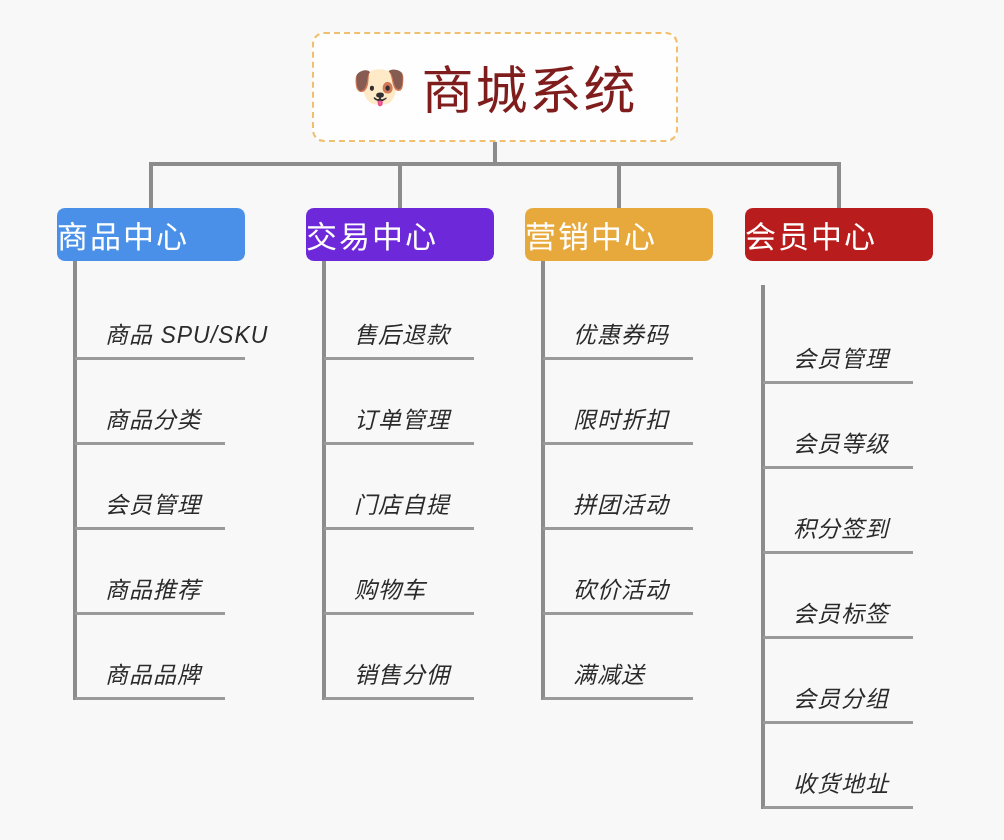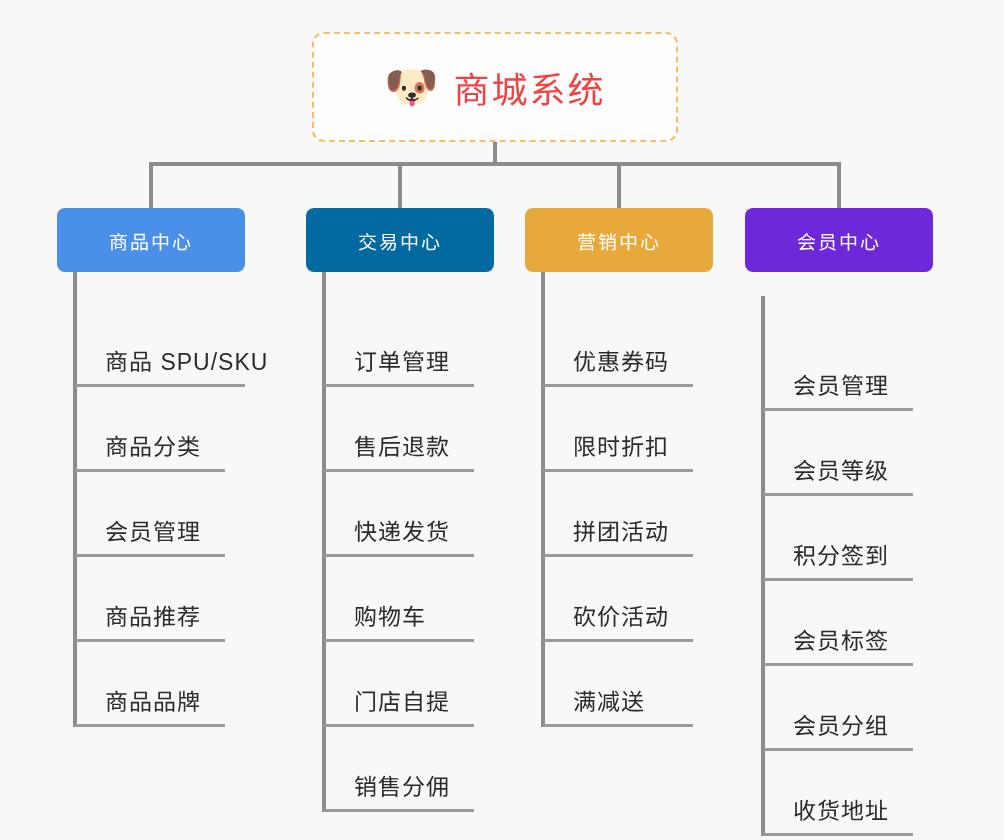--- a/index.html
+++ b/index.html
@@ -38,22 +38,22 @@
     align-items: center;
     justify-content: center;
     gap: 14px;
   }
   .root-emoji {
     font-size: 44px;
     line-height: 1;
     display: block;
   }
   .root-title {
-    font-size: 36px;
-    color: #ef4444;
+    font-size: 52px;
+    color: #7f1d1d;
     letter-spacing: 2px;
     line-height: 1;
     white-space: nowrap;
     margin-top: 8px;
   }
 
   
   .conn {
     position: absolute;
     background: #8c8c8c;
@@ -61,37 +61,38 @@
   .conn-v  { width: 4px; }
   .conn-h  { height: 4px; }
 
   
   .branch {
     position: absolute;
     top: 208px;
   }
   .cat-box {
     box-sizing: border-box;
-    height: 64px;
+    height: 53px;
     border-radius: 8px;
     display: flex;
     align-items: center;
-    justify-content: center;
+    justify-content: flex-start;
     color: #ffffff;
-    font-size: 19px;
+    font-size: 31px;
     letter-spacing: 2px;
     white-space: nowrap;
   }
 
   
   .leaf-list {
     position: relative;
     margin-left: 16px;
     border-left: 4px solid #8c8c8c;
-    padding-top: 30px;
+    padding-top: 14px;
+    font-style: italic;
   }
   .leaf-item {
     position: relative;
     height: 85px;
     box-sizing: border-box;
     display: flex;
     align-items: flex-end;
   }
   .leaf-underline {
     display: inline-block;
@@ -144,38 +145,35 @@
           </div>
           <div class="leaf-item">
             <div class="leaf-underline" style="border-bottom-color: rgb(154, 154, 154);"><span class="leaf-label">商品推荐</span></div>
           </div>
           <div class="leaf-item">
             <div class="leaf-underline" style="border-bottom-color: rgb(154, 154, 154);"><span class="leaf-label">商品品牌</span></div>
           </div>
         </div>
       </div>
       <div class="branch" style="left: 306px; width: 188px;">
-        <div class="cat-box" style="background: #0369a1; width: 188px;">
+        <div class="cat-box" style="background: #6d28d9; width: 188px;">
           <span>交易中心</span>
         </div>
         <div class="leaf-list" style="border-left-color: rgb(140, 140, 140);">
           <div class="leaf-item">
+            <div class="leaf-underline" style="border-bottom-color: rgb(154, 154, 154);"><span class="leaf-label">售后退款</span></div>
+          </div>
+          <div class="leaf-item">
             <div class="leaf-underline" style="border-bottom-color: rgb(154, 154, 154);"><span class="leaf-label">订单管理</span></div>
           </div>
           <div class="leaf-item">
-            <div class="leaf-underline" style="border-bottom-color: rgb(154, 154, 154);"><span class="leaf-label">售后退款</span></div>
-          </div>
-          <div class="leaf-item">
-            <div class="leaf-underline" style="border-bottom-color: rgb(154, 154, 154);"><span class="leaf-label">快递发货</span></div>
+            <div class="leaf-underline" style="border-bottom-color: rgb(154, 154, 154);"><span class="leaf-label">门店自提</span></div>
           </div>
           <div class="leaf-item">
             <div class="leaf-underline" style="border-bottom-color: rgb(154, 154, 154);"><span class="leaf-label">购物车</span></div>
-          </div>
-          <div class="leaf-item">
-            <div class="leaf-underline" style="border-bottom-color: rgb(154, 154, 154);"><span class="leaf-label">门店自提</span></div>
           </div>
           <div class="leaf-item">
             <div class="leaf-underline" style="border-bottom-color: rgb(154, 154, 154);"><span class="leaf-label">销售分佣</span></div>
           </div>
         </div>
       </div>
       <div class="branch" style="left: 525px; width: 188px;">
         <div class="cat-box" style="background: rgb(232, 169, 60); width: 188px;">
           <span>营销中心</span>
         </div>
@@ -191,21 +189,21 @@
           </div>
           <div class="leaf-item">
             <div class="leaf-underline" style="border-bottom-color: rgb(154, 154, 154);"><span class="leaf-label">砍价活动</span></div>
           </div>
           <div class="leaf-item">
             <div class="leaf-underline" style="border-bottom-color: rgb(154, 154, 154);"><span class="leaf-label">满减送</span></div>
           </div>
         </div>
       </div>
       <div class="branch" style="left: 745px; width: 188px;">
-        <div class="cat-box" style="background: #6d28d9; width: 188px;">
+        <div class="cat-box" style="background: #b91c1c; width: 188px;">
           <span>会员中心</span>
         </div>
         <div class="leaf-list" style="border-left-color: rgb(140, 140, 140); margin-top: 24px;">
           <div class="leaf-item">
             <div class="leaf-underline" style="border-bottom-color: rgb(154, 154, 154);"><span class="leaf-label">会员管理</span></div>
           </div>
           <div class="leaf-item">
             <div class="leaf-underline" style="border-bottom-color: rgb(154, 154, 154);"><span class="leaf-label">会员等级</span></div>
           </div>
           <div class="leaf-item">

